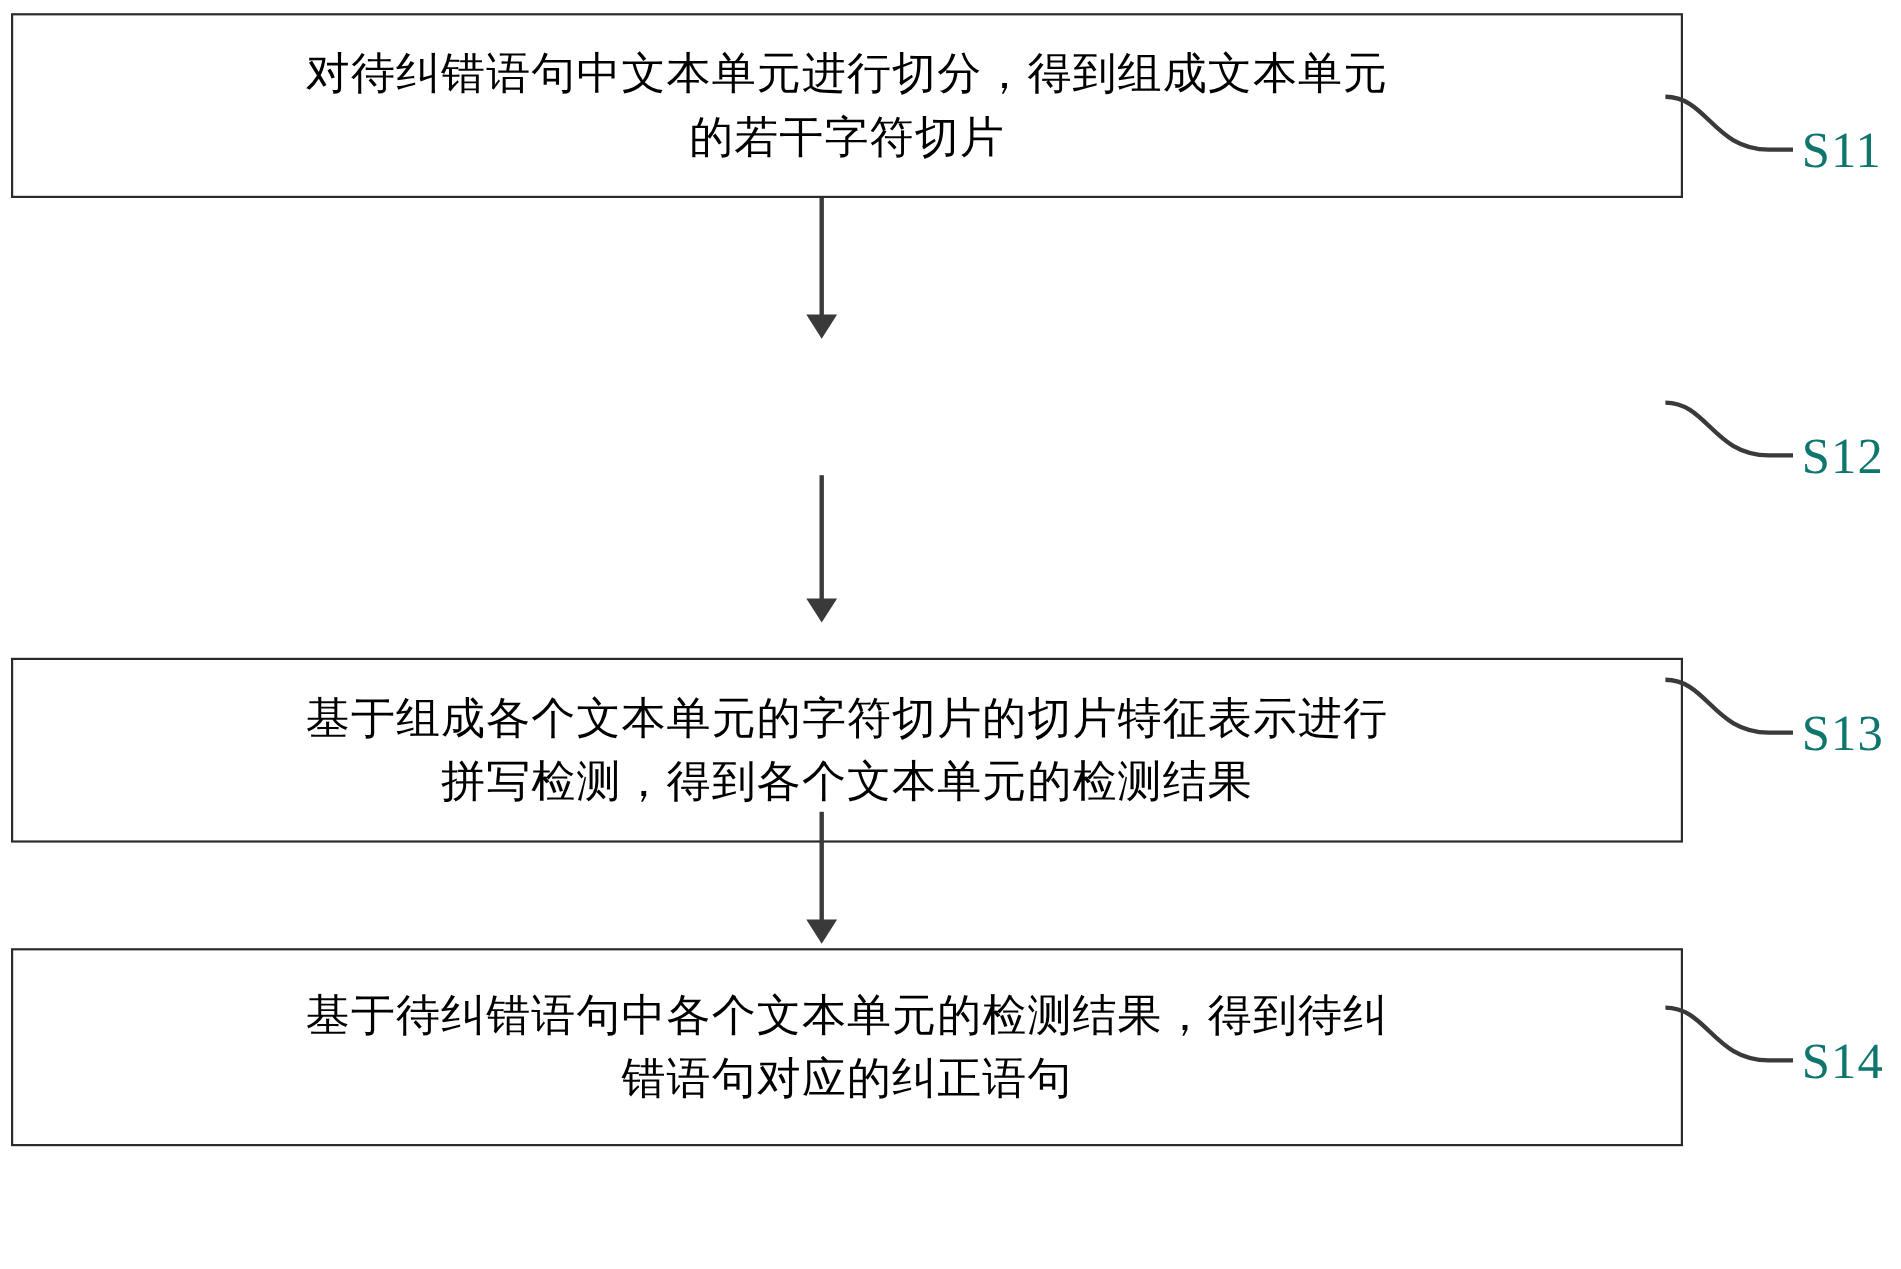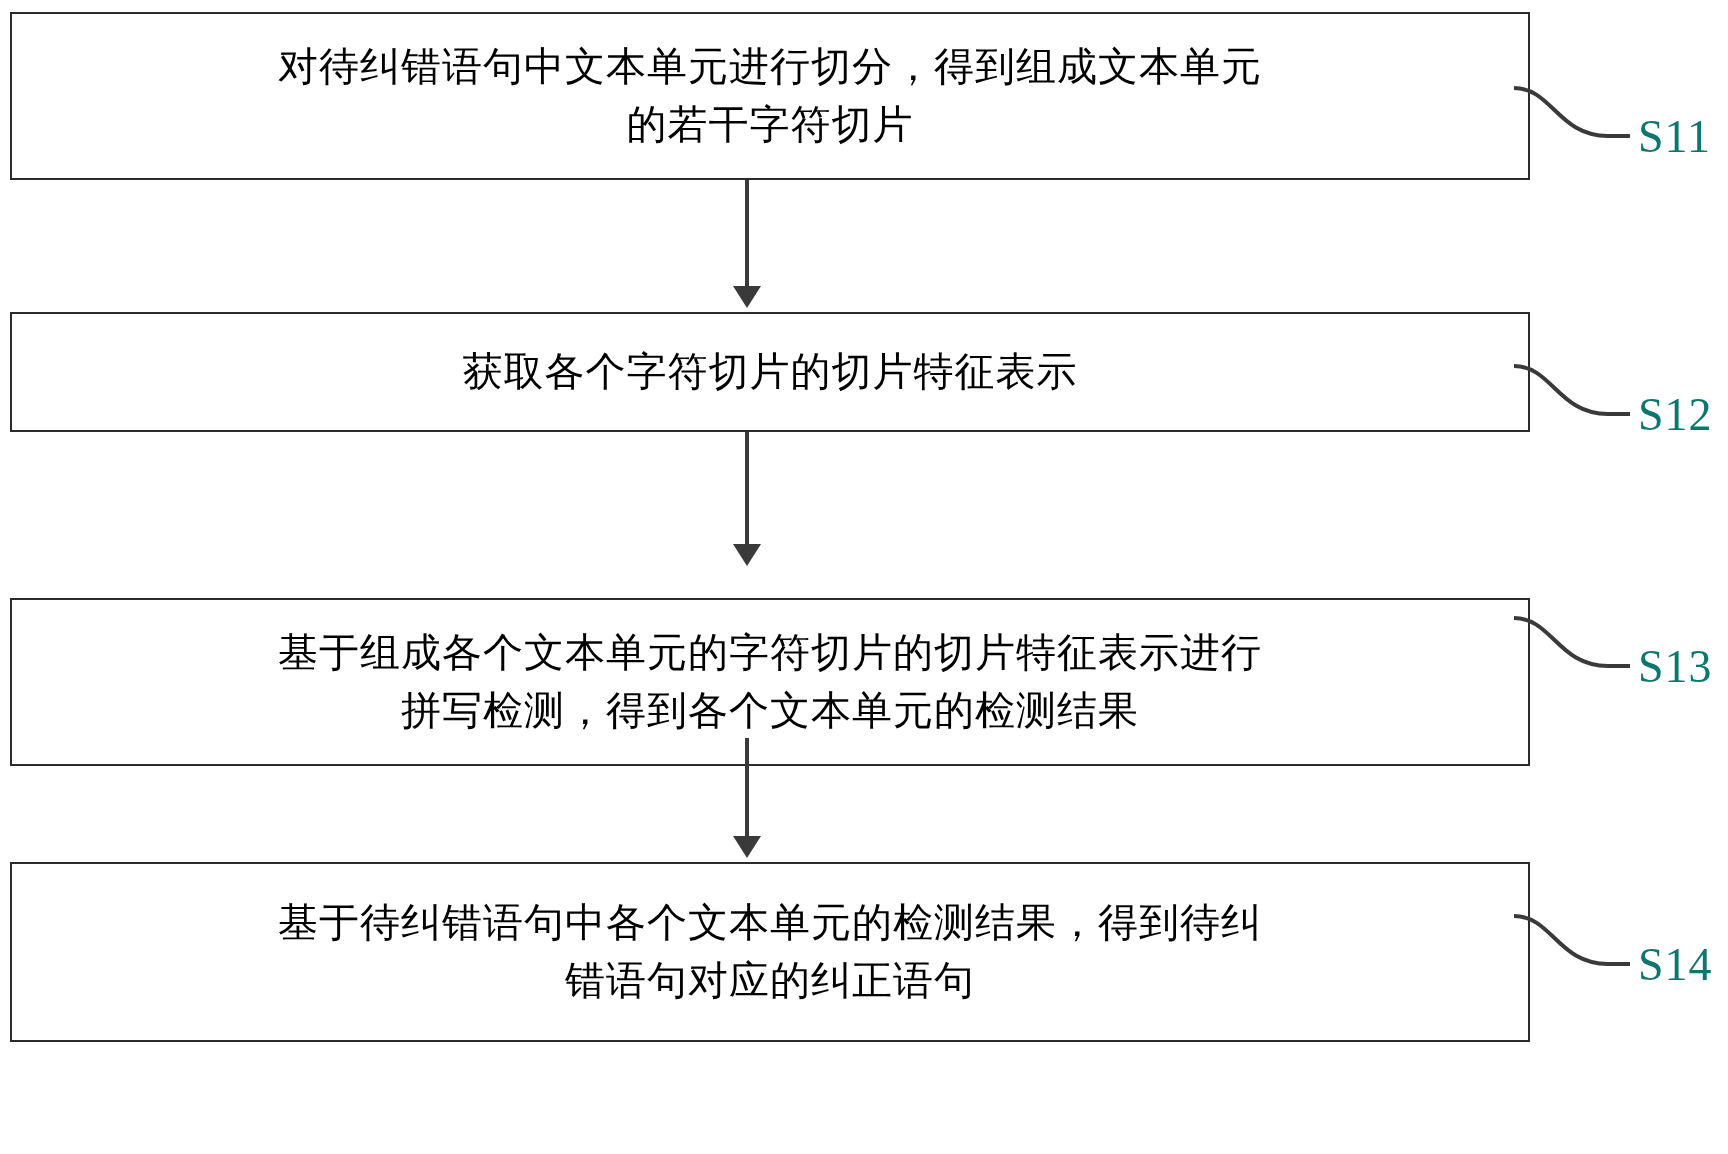--- a/index.html
+++ b/index.html
@@ -104,23 +104,20 @@
   <div class="leader ld1">
     <svg width="120" height="70" viewBox="0 0 120 70">
       <path d="M2 6 C 40 6, 46 54, 96 54 L 118 54" fill="none" stroke="#3a3a3a" stroke-width="4"></path>
     </svg>
   </div>
   <div class="label l1">S11</div>
 
   <div class="connector c1"></div>
   <div class="arrow-head a1"></div>
 
-  <div class="step-box box2">
-    <div class="step-text">获取各个字符切片的切片特征表示</div>
-  </div>
 
   <div class="leader ld2">
     <svg width="120" height="70" viewBox="0 0 120 70">
       <path d="M2 6 C 40 6, 46 54, 96 54 L 118 54" fill="none" stroke="#3a3a3a" stroke-width="4"></path>
     </svg>
   </div>
   <div class="label l2">S12</div>
 
   <div class="connector c2"></div>
   <div class="arrow-head a2"></div>

